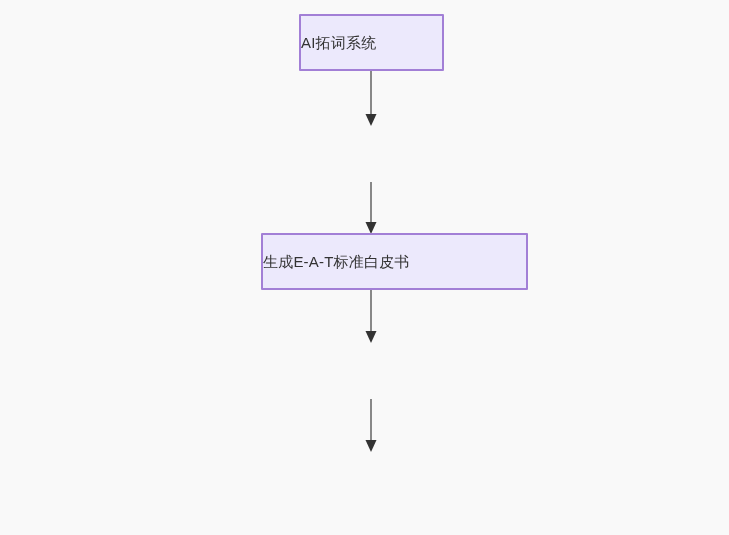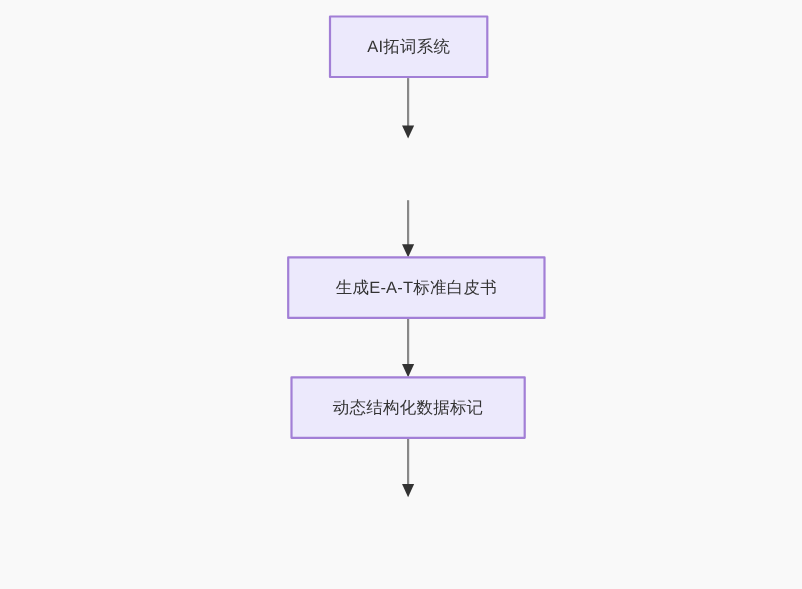--- a/index.html
+++ b/index.html
@@ -29,21 +29,20 @@
     pointer-events: none;
   }
   .node {
     position: absolute;
     box-sizing: border-box;
     background: #ece9fc;
     border: 2px solid #a27fd6;
     border-radius: 1px;
     display: flex;
     align-items: center;
-    justify-content: center;
     z-index: 2;
   }
   .node-label {
     font-size: 15px;
     line-height: 1.2;
     color: #333333;
     letter-spacing: 0.2px;
     white-space: nowrap;
     text-align: center;
   }
@@ -70,22 +69,19 @@
       <line class="edge-line" x1="371" y1="399" x2="371" y2="444" stroke="#888888" stroke-width="2"></line>
       <polygon class="edge-arrow" points="371,452 365.5,440 376.5,440" fill="#333333"></polygon>
     </g>
   </svg>
 
   <div class="node" style="left:299px; top:14px; width:145px; height:57px;">
     <span class="node-label">AI拓词系统</span>
   </div>
 
 
-  <div class="node" style="left:261px; top:233px; width:235px; height:57px;">
+  <div class="node" style="left:261px; top:233px; width:267px; height:57px;">
     <span class="node-label">生成E-A-T标准白皮书</span>
   </div>
 
-  <div class="node" style="left:264px; top:342px; width:214px; height:57px;">
-    <span class="node-label">动态结构化数据标记</span>
-  </div>
 
 
 </div>
 
 </body></html>

